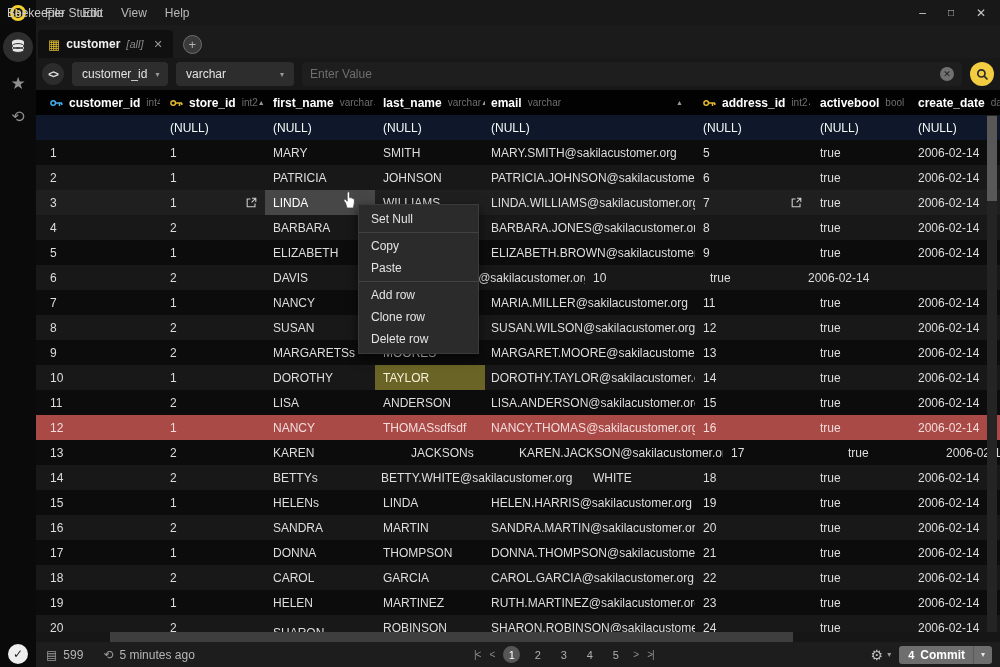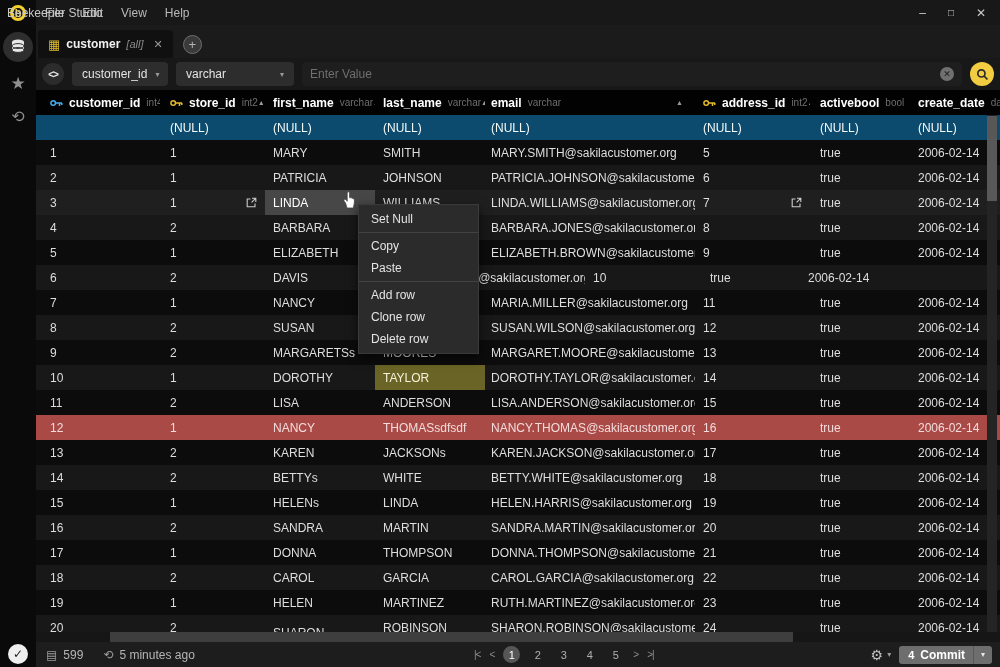--- a/index.html
+++ b/index.html
@@ -57,21 +57,21 @@
   .grid{position:absolute;left:36px;top:90px;width:964px;height:552px;background:#0d0d0d;overflow:hidden;}
   .hrow{display:flex;height:25px;background:#020202;align-items:center;}
   .hcell{display:flex;align-items:center;height:100%;overflow:hidden;white-space:nowrap;flex:none;}
   .hname{color:#fff;font-weight:bold;font-size:12px;}
   .htype{color:#6f6f6f;font-size:10px;margin-left:6px;}
   .hsort{color:#9a9a9a;font-size:7px;margin-left:auto;padding-right:12px;}
   .keysvg{margin-right:6px;flex:none;}
   .row{display:flex;height:25px;align-items:center;}
   .row.odd{background:#0c0c0c;}
   .row.even{background:#181818;}
-  .row.insert{background:#0c4a6e;color:#f2faf5;font-weight:normal;}
+  .row.insert{background:#0f172a;color:#f2faf5;font-weight:normal;}
   .row.hover{background:#1f1f1f;}
   .row.deleted{background:#a94a47;}
   .cell{height:100%;display:flex;align-items:center;overflow:hidden;white-space:nowrap;flex:none;font-size:12px;color:#dedede;}
   .row.insert .cell{color:#f4fbf7;}
   .row.deleted .cell{color:#f3dcdc;}
   .cell.selected{background:#474747;color:#fff;}
   .cell.edited{background:#6a6426;color:#f5f1d8;}
   .fk-ic{margin-left:auto;margin-right:8px;flex:none;}
 
   
@@ -582,21 +582,21 @@
       <div class="row odd">
         <div class="cell" style="width: 124px; padding-left: 14px;">
           <span>13</span>
         </div>
         <div class="cell" style="width: 105px; padding-left: 10px;">
           <span>2</span>
         </div>
         <div class="cell" style="width: 110px; padding-left: 8px;">
           <span>KAREN</span>
         </div>
-        <div class="cell" style="width: 110px; padding-left: 8px;">
+        <div class="cell" style="width: 110px; padding-left: 8px; margin-left: 28px;">
           <span>JACKSONs</span>
         </div>
         <div class="cell" style="width: 210px; padding-left: 6px;">
           <span>KAREN.JACKSON@sakilacustomer.org</span>
         </div>
         <div class="cell" style="width: 115px; padding-left: 8px;">
           <span>17</span>
         </div>
         <div class="cell" style="width: 95px; padding-left: 10px;">
           <span>true</span>
@@ -608,25 +608,25 @@
       <div class="row even">
         <div class="cell" style="width: 124px; padding-left: 14px;">
           <span>14</span>
         </div>
         <div class="cell" style="width: 105px; padding-left: 10px;">
           <span>2</span>
         </div>
         <div class="cell" style="width: 110px; padding-left: 8px;">
           <span>BETTYs</span>
         </div>
+        <div class="cell" style="width: 210px; padding-left: 6px;">
+          <span>BETTY.WHITE@sakilacustomer.org</span>
+        </div>
         <div class="cell" style="width: 110px; padding-left: 8px;">
           <span>WHITE</span>
-        </div>
-        <div class="cell" style="width: 210px; padding-left: 6px;">
-          <span>BETTY.WHITE@sakilacustomer.org</span>
         </div>
         <div class="cell" style="width: 115px; padding-left: 8px;">
           <span>18</span>
         </div>
         <div class="cell" style="width: 95px; padding-left: 10px;">
           <span>true</span>
         </div>
         <div class="cell" style="width: 95px; padding-left: 13px;">
           <span>2006-02-14</span>
         </div>

